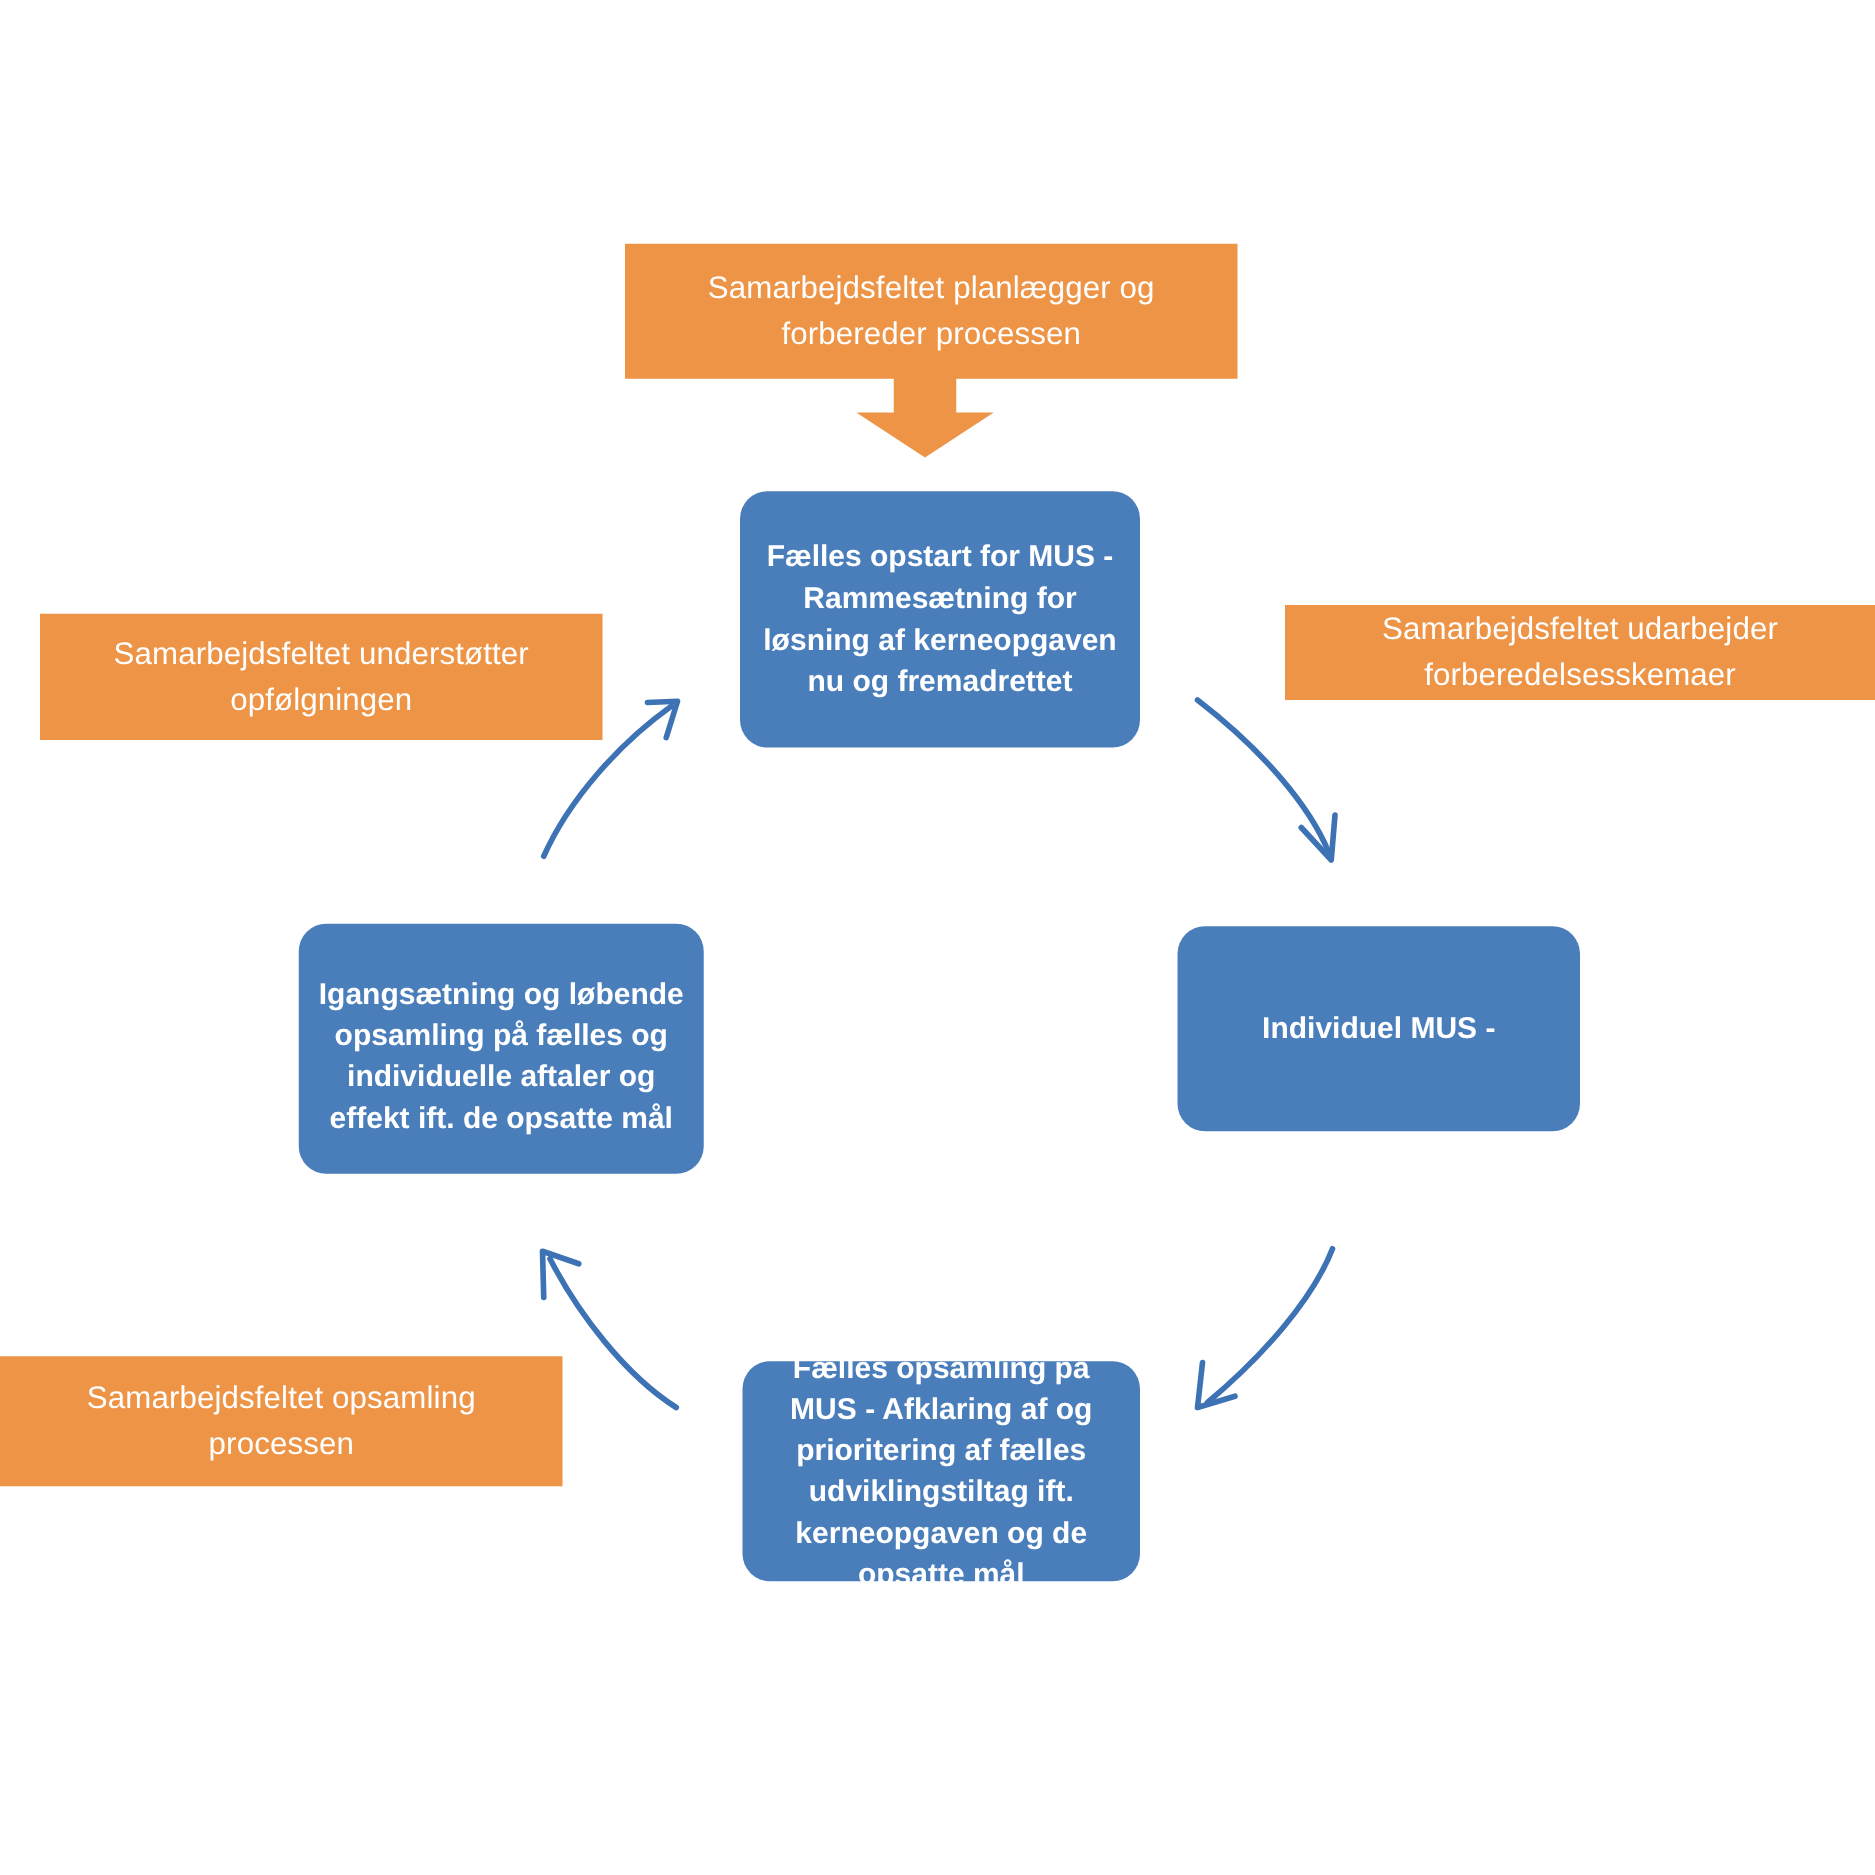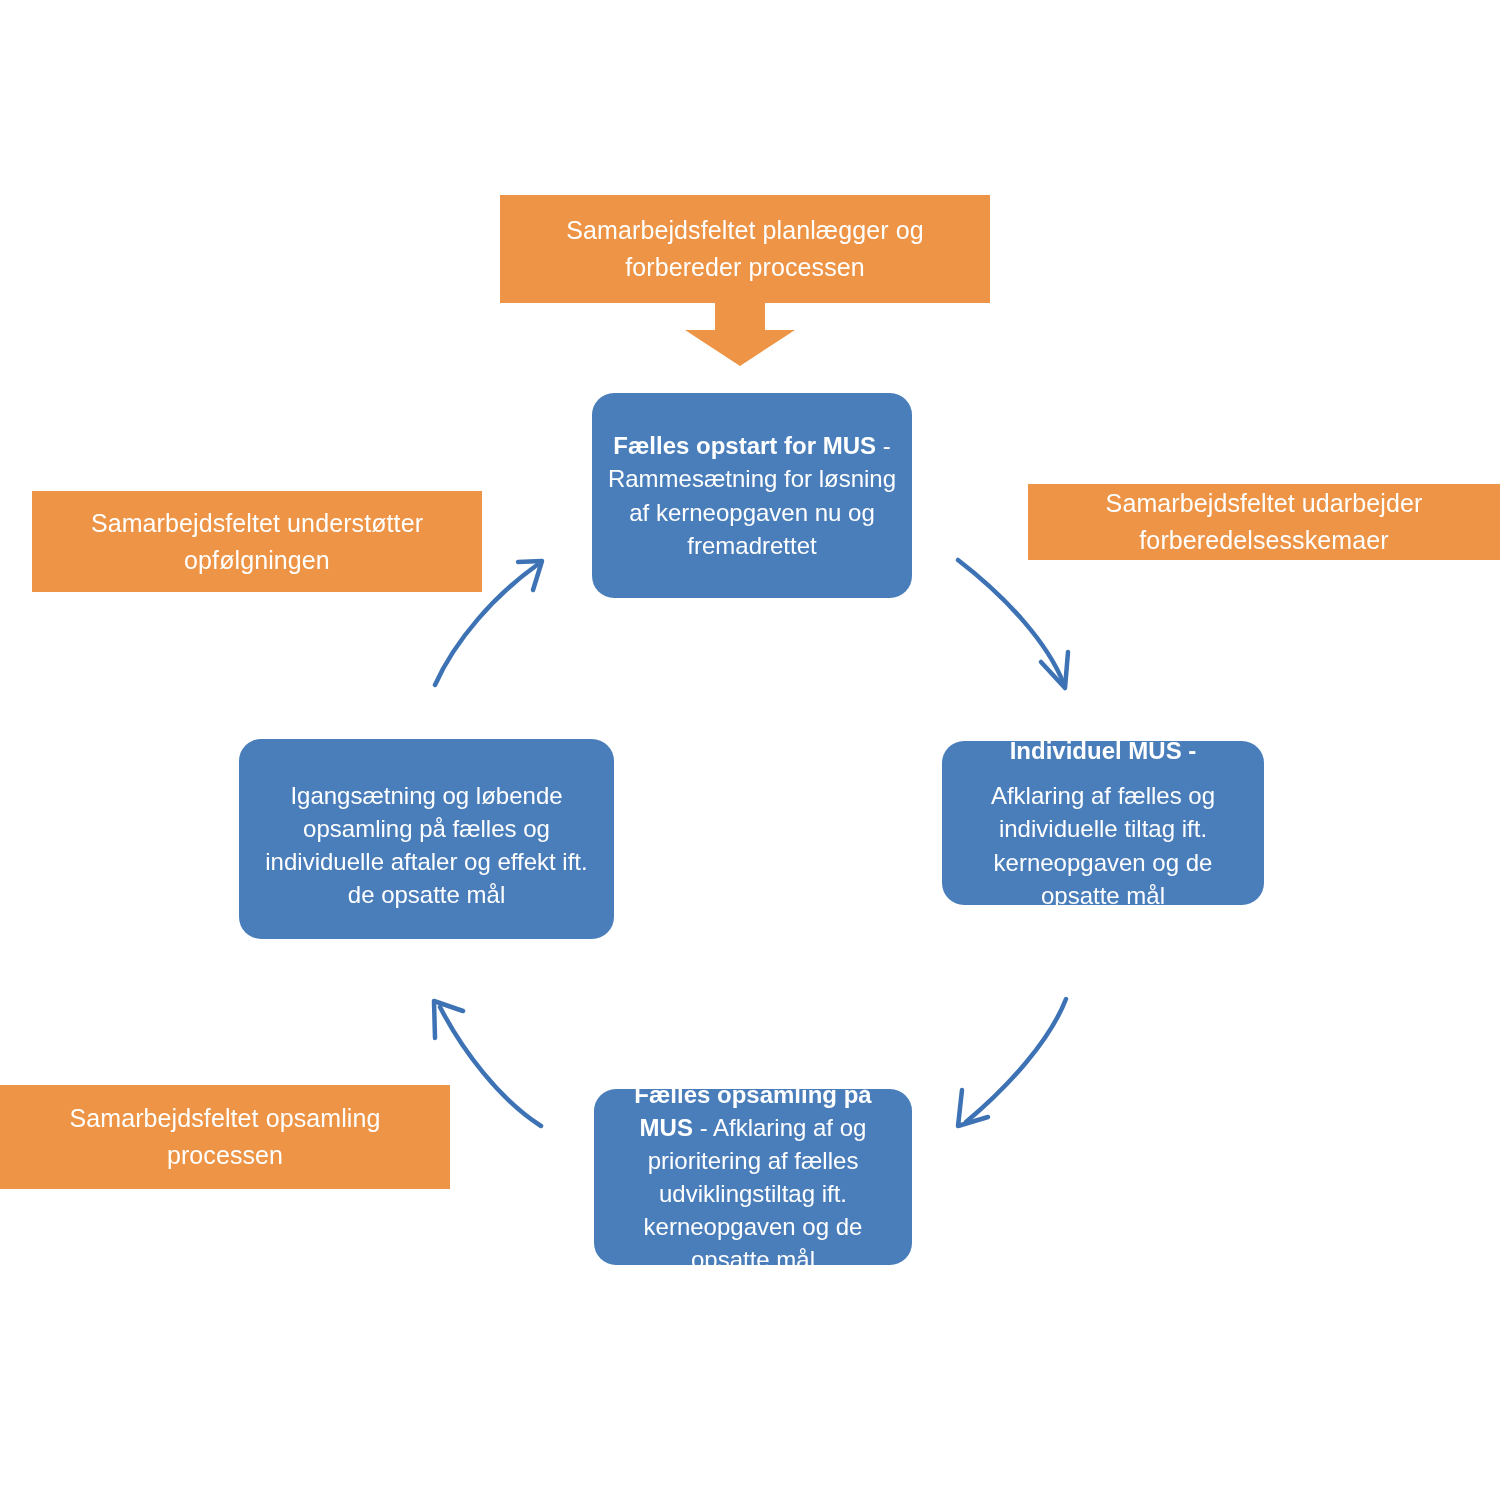--- a/index.html
+++ b/index.html
@@ -46,21 +46,21 @@
     text-align: center;
     font-size: 24px;
     line-height: 1.38;
     box-sizing: border-box;
     padding: 10px 14px;
   }
   .blue-box .b-title {
     font-weight: bold;
   }
   .blue-box .b-body {
-    font-weight: 400;
+    font-weight: 700;
     margin-top: 12px;
   }
 
   
   .block-arrow {
     position: absolute;
     pointer-events: none;
   }
 
   
@@ -76,21 +76,21 @@
   
   #orange-top      { left: 500px;  top: 195px;  width: 490px;  height: 108px; }
   #orange-left-up  { left: 0px;    top: 491px;  width: 450px;  height: 101px; margin-left: 32px; }
   #orange-right-up { left: 1028px; top: 484px;  width: 472px;  height: 76px;  }
   #orange-left-dn  { left: 0px;    top: 1085px; width: 450px;  height: 104px; }
   #orange-right-dn { left: 1043px; top: 1085px; width: 457px;  height: 106px; }
 
   #blue-top     { left: 592px;  top: 393px;  width: 320px;  height: 205px; }
   #blue-right   { left: 942px;  top: 741px;  width: 322px;  height: 164px; }
   #blue-bottom  { left: 594px;  top: 1089px; width: 318px;  height: 176px; }
-  #blue-left    { left: 239px;  top: 739px;  width: 375px;  height: 200px; }
+  #blue-left    { left: 239px;  top: 739px;  width: 324px;  height: 200px; }
 </style>
 </head>
 <body>
 
 <div id="canvas">
 
   <svg id="arrow-layer" viewBox="0 0 1500 1500">
 
     <g>
       <path d="M 958,560 C 1010,600 1048,645 1063,682" fill="none" stroke="#3D72B4" stroke-width="4.5" stroke-linecap="round"></path>
@@ -128,21 +128,20 @@
 
   <div class="blue-box" id="blue-top">
     <div>
       <span class="b-title">Fælles opstart for MUS</span>
       <span class="b-body">- Rammesætning for løsning af kerneopgaven nu og fremadrettet</span>
     </div>
   </div>
 
   <div class="blue-box" id="blue-right">
     <div class="b-title">Individuel MUS -</div>
-    <div class="b-body">Afklaring af fælles og individuelle tiltag ift. kerneopgaven og de opsatte mål</div>
   </div>
 
   <div class="blue-box" id="blue-bottom">
     <div>
       <span class="b-title">Fælles opsamling på MUS</span>
       <span class="b-body">- Afklaring af og prioritering af  fælles udviklingstiltag ift. kerneopgaven og de opsatte mål</span>
     </div>
   </div>
 
   <div class="blue-box" id="blue-left">

